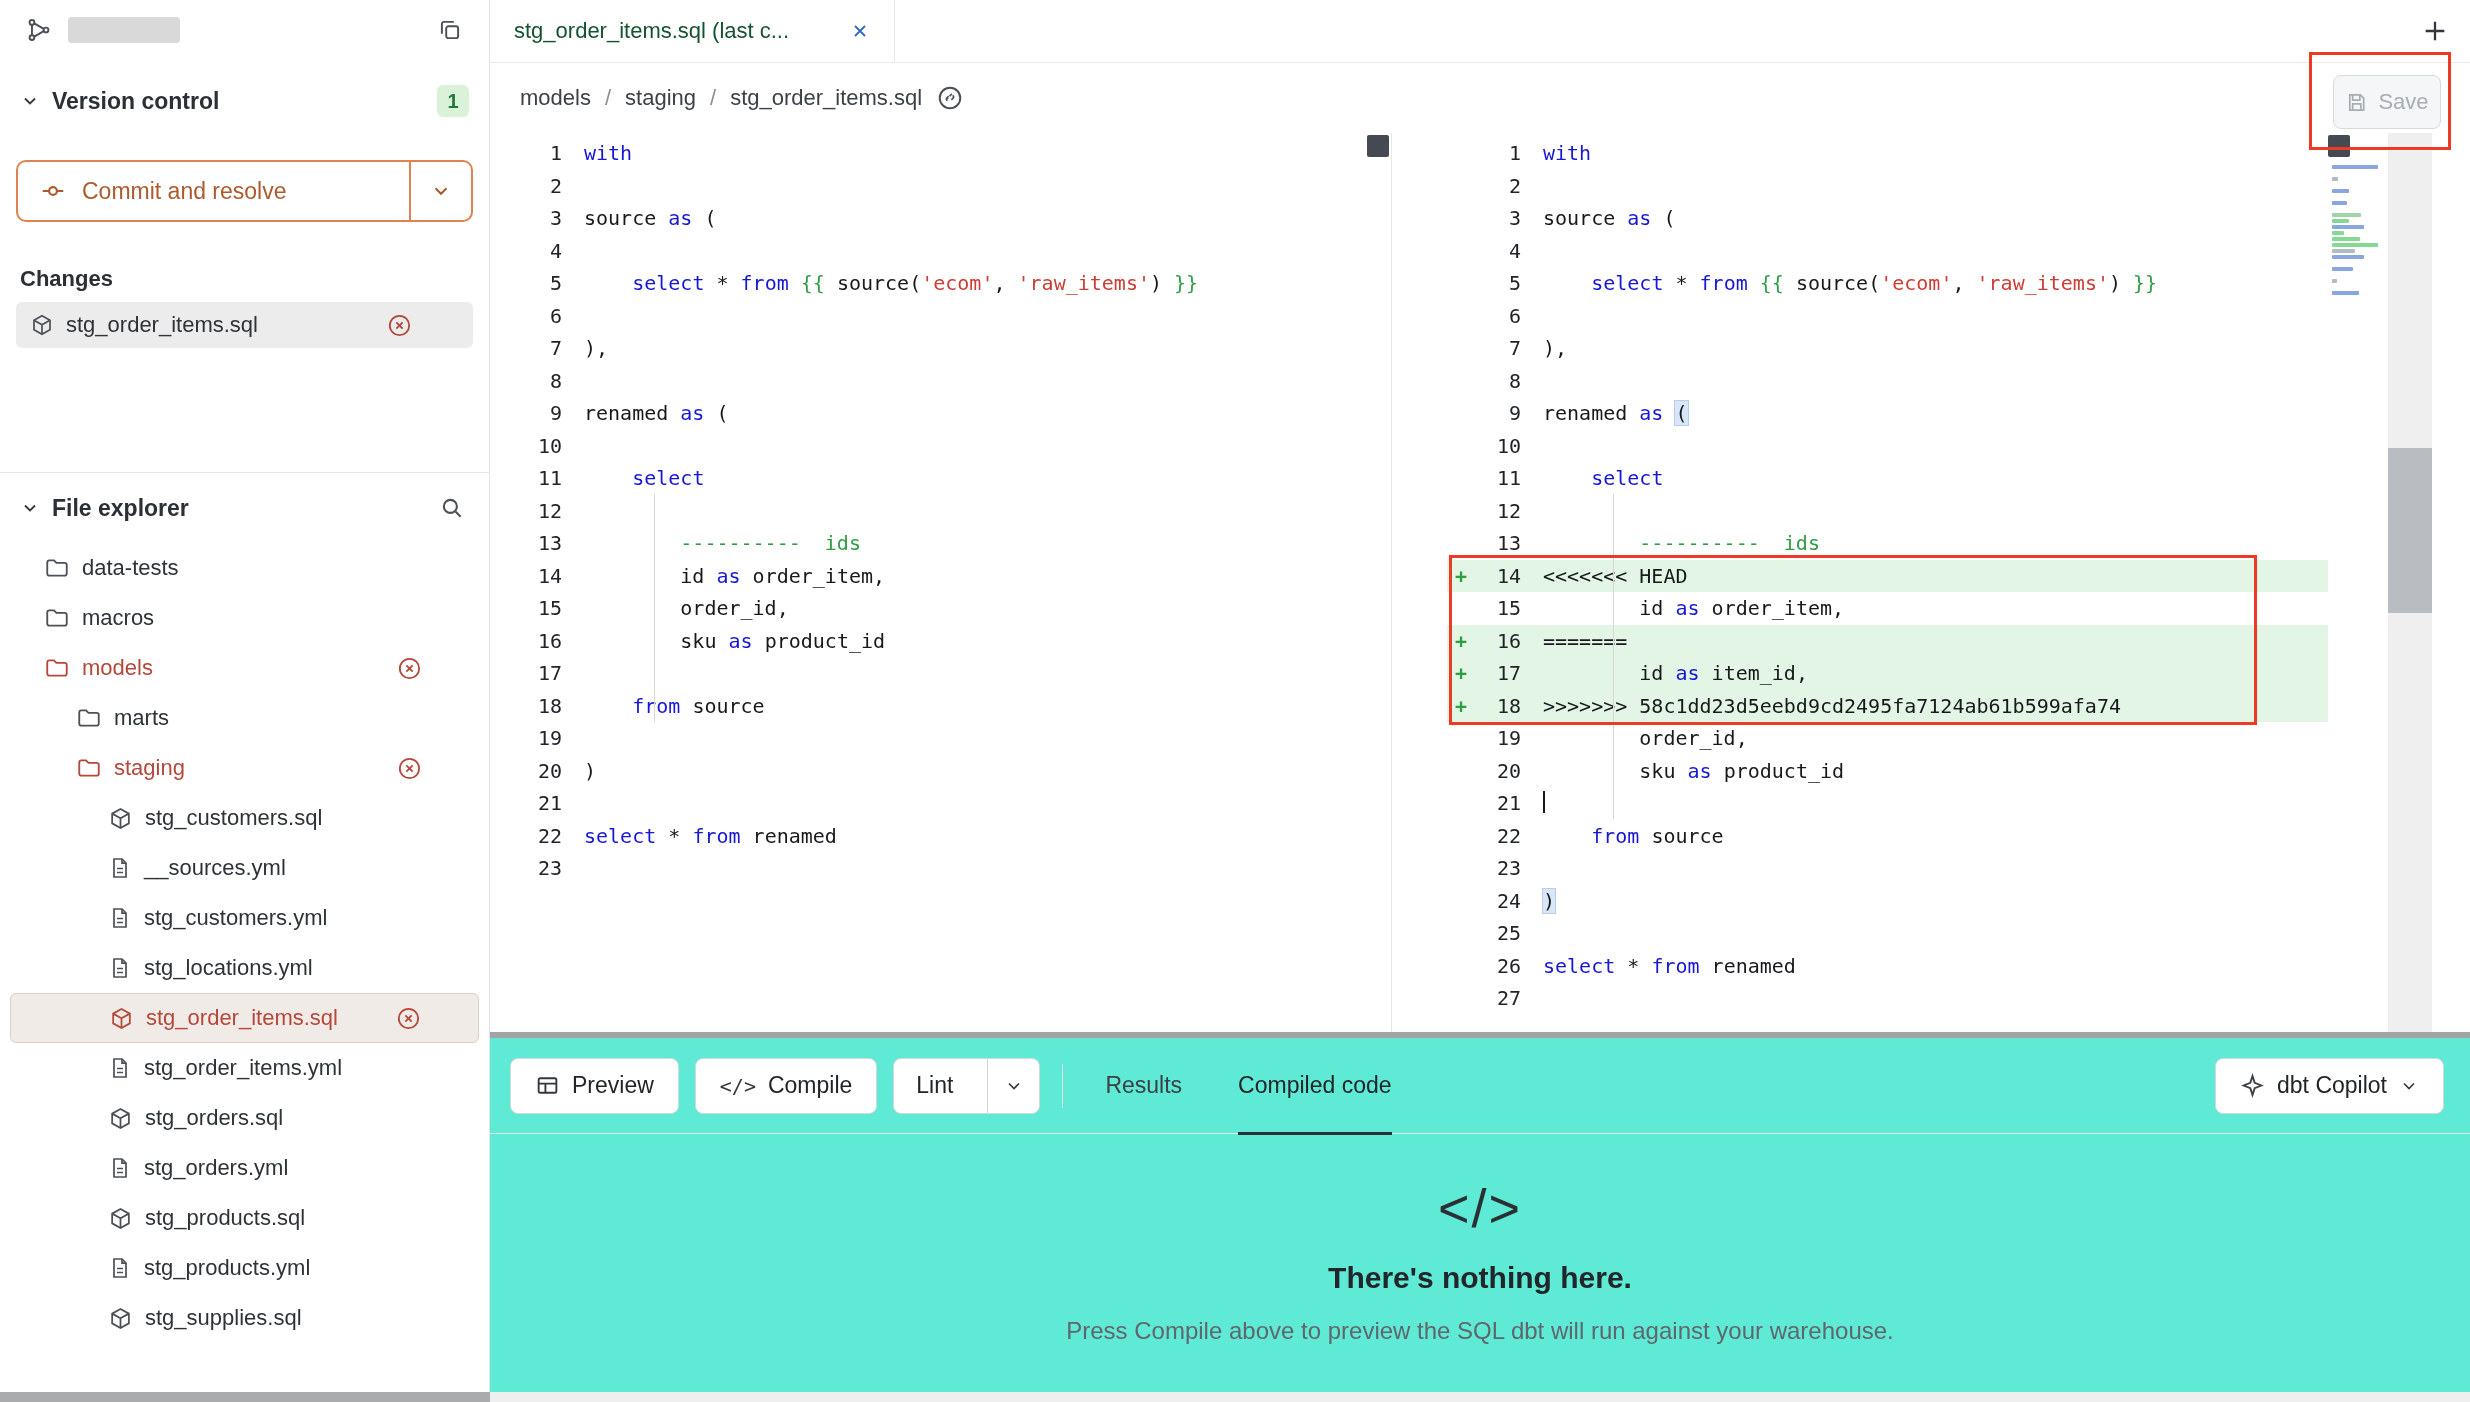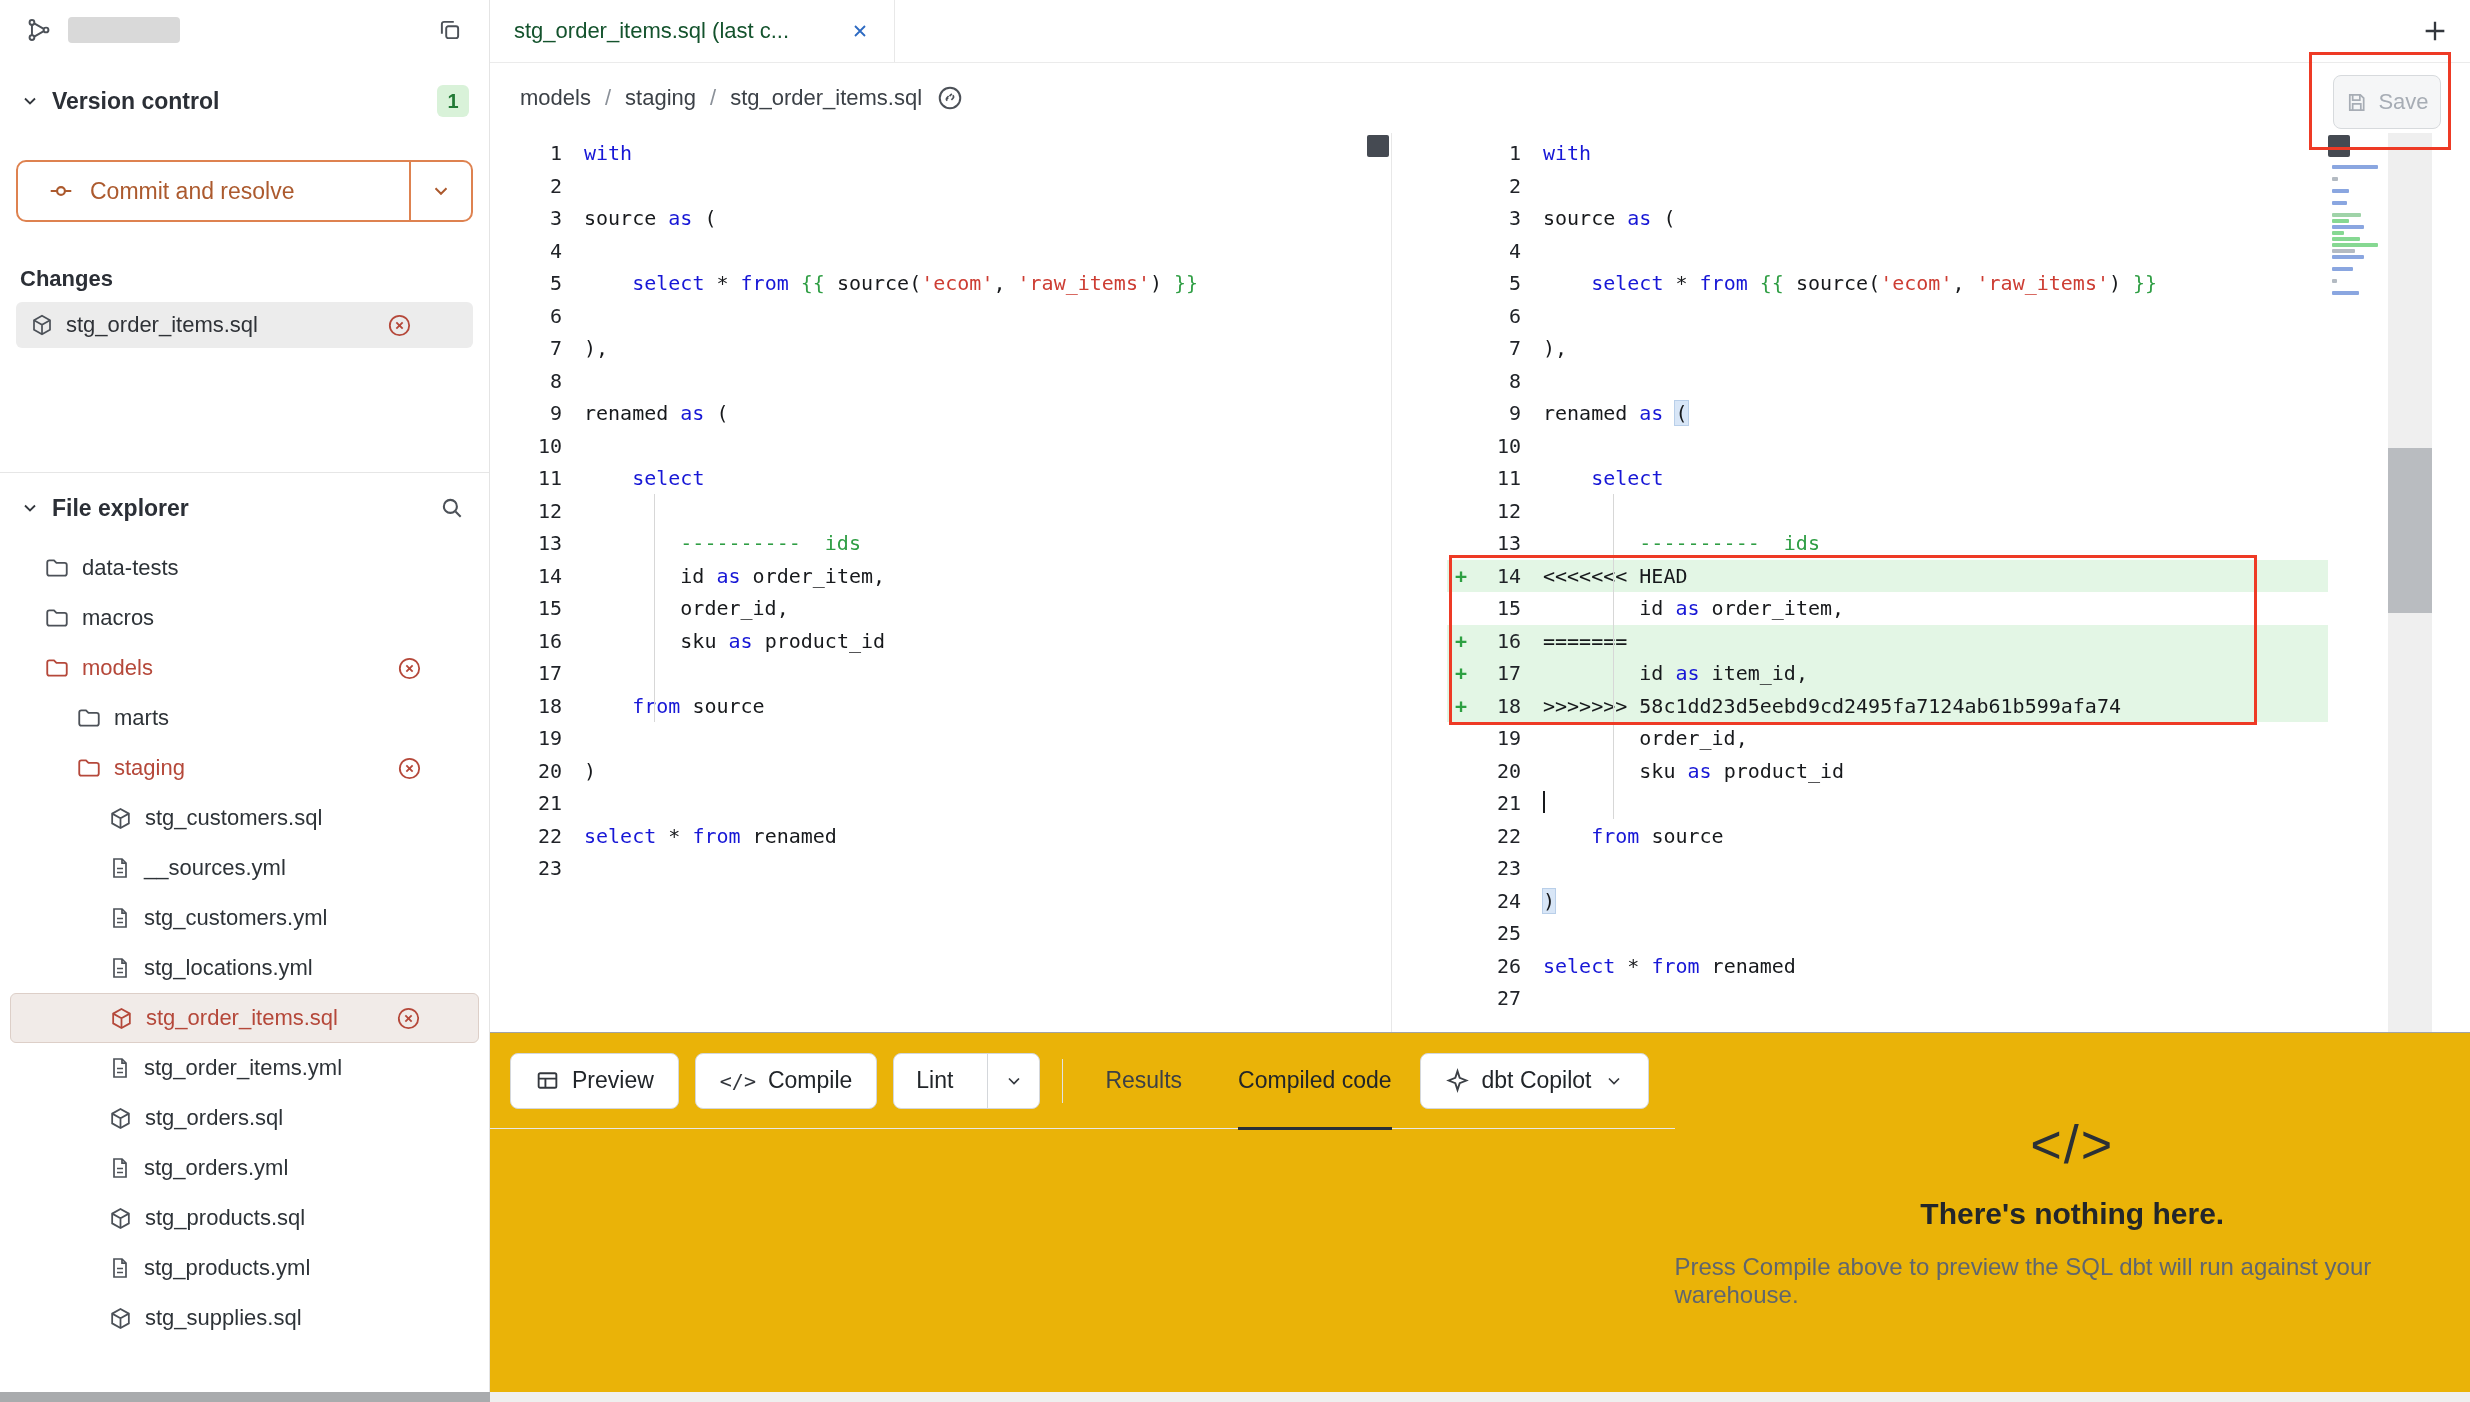--- a/index.html
+++ b/index.html
@@ -12,21 +12,21 @@
   .sb-top { height:60px; display:flex; align-items:center; padding:0 26px; gap:16px; }
   .logo-placeholder { width:112px; height:26px; background:#d9d9d9; border-radius:4px; }
   .icon { display:inline-flex; align-items:center; justify-content:center; color:#4c5158; flex-shrink:0; }
   .sb-top .icon.right { margin-left:auto; }
 
   .vc-header { height:66px; margin-top:8px; display:flex; align-items:center; padding:0 20px; gap:12px; }
   .section-title { font-size:23px; font-weight:700; color:#2b2f36; }
   .badge { margin-left:auto; min-width:32px; height:32px; background:#d9f2d9; color:#237a36; border-radius:6px; font-size:20px; font-weight:600; display:flex; align-items:center; justify-content:center; padding:0 8px; }
 
   .commit-btn { margin:26px 16px 0 16px; height:62px; display:flex; border:2px solid #de8250; border-radius:10px; color:#ac5a2e; background:#fff; cursor:pointer; overflow:hidden; }
-  .commit-main { flex:1; display:flex; align-items:center; gap:16px; padding-left:22px; font-size:23px; font-weight:500;margin-left:8px; }
+  .commit-main { flex:1; display:flex; align-items:center; gap:16px; padding-left:22px; font-size:23px; font-weight:500; }
   .commit-caret { width:62px; border-left:2px solid #de8250; display:flex; align-items:center; justify-content:center; }
 
   .changes-label { margin:44px 0 0 20px; height:28px; font-size:22px; font-weight:700; color:#2b2f36; }
   .change-row { margin:8px 16px 0 16px; height:46px; background:#ececec; border-radius:6px; display:flex; align-items:center; gap:12px; padding:0 14px; font-size:22px; color:#2f3237; }
   .change-row .remove { margin-left:auto; margin-right:46px; color:#b5483a; display:inline-flex; cursor:pointer; }
 
   .fe-section { margin-top:124px; border-top:1px solid #e6e6e6; }
   .fe-header { height:70px; display:flex; align-items:center; padding:0 20px; gap:12px; }
   .fe-header .icon.right { margin-left:auto; margin-right:4px; }
 
@@ -78,21 +78,21 @@
   .widget-dark { position:absolute; width:22px; height:22px; background:#454a52; border-radius:2px; }
   .annot-diff { top:422px; left:2px; width:808px; height:170px; }
 
   .minimap { width:60px; position:relative; padding-top:6px; }
   .mm-bar { height:4px; margin:2px 6px 2px 4px; border-radius:1px; }
   .vscroll { width:44px; background:#efefef; position:relative; }
   .vscroll-thumb { position:absolute; left:0; right:0; top:315px; height:165px; background:#b9bcc0; }
   .editor-edge { flex:1; background:#fff; }
 
   
-  .bottom { flex:1; border-top:1px solid #a3a3a3; display:flex; flex-direction:row; background:#eab308; position:relative; }
+  .bottom { flex:1; border-top:6px solid #a3a3a3; display:flex; flex-direction:column; background:#5eead4; position:relative; }
   .toolbar { height:96px; display:flex; align-items:center; padding-left:20px; border-bottom:1px solid #e7e7e7; }
   .btn { height:56px; border:1px solid #d4d7db; border-radius:8px; background:#fff; display:inline-flex; align-items:center; gap:12px; padding:0 24px; font-size:23px; color:#212529; margin-right:16px; cursor:pointer; }
   .btn .glyph { font-family:"DejaVu Sans Mono", monospace; font-size:20px; color:#33373d; }
   .btn-split { padding:0; }
   .btn-split .split-main { padding:0 22px; display:flex; align-items:center; height:100%; }
   .btn-split .split-caret { width:52px; height:100%; border-left:1px solid #d4d7db; display:flex; align-items:center; justify-content:center; }
   .vdiv { width:1px; height:44px; background:#e2e2e2; margin:0 14px 0 6px; }
   .panel-tab { height:96px; display:flex; align-items:center; padding:0 28px; font-size:23px; color:#3c4046; position:relative; cursor:pointer; }
   .panel-tab.active { color:#212529; font-weight:500; }
   .panel-tab.active::after { content:""; position:absolute; left:28px; right:28px; bottom:-1px; height:3px; background:#2b3036; }

